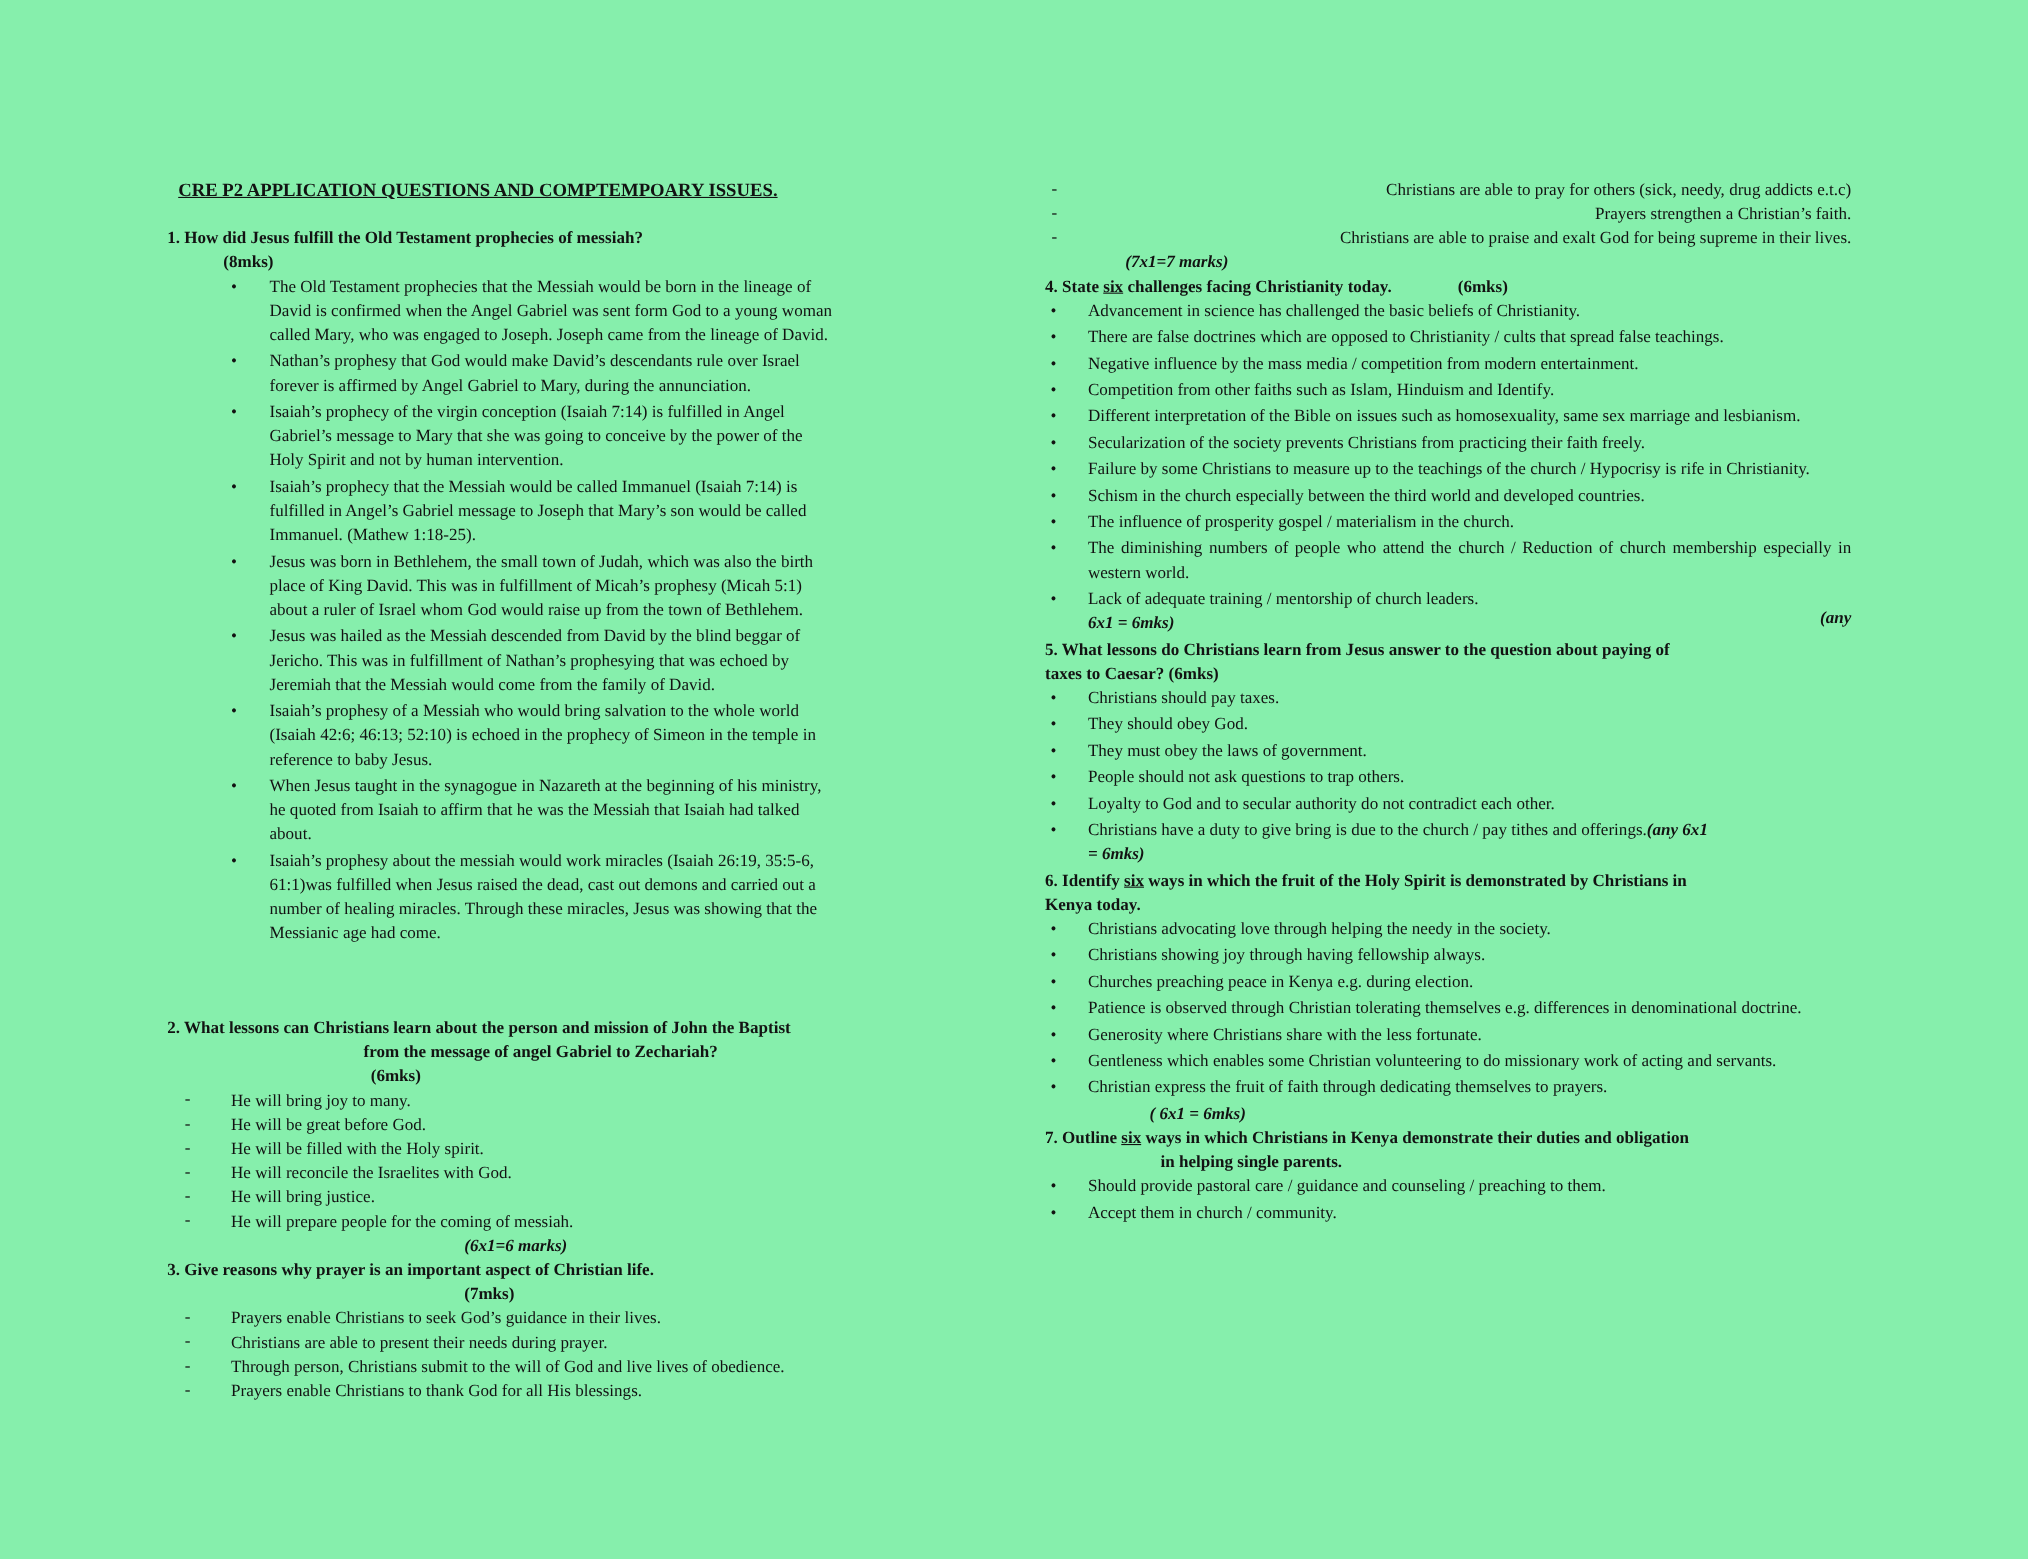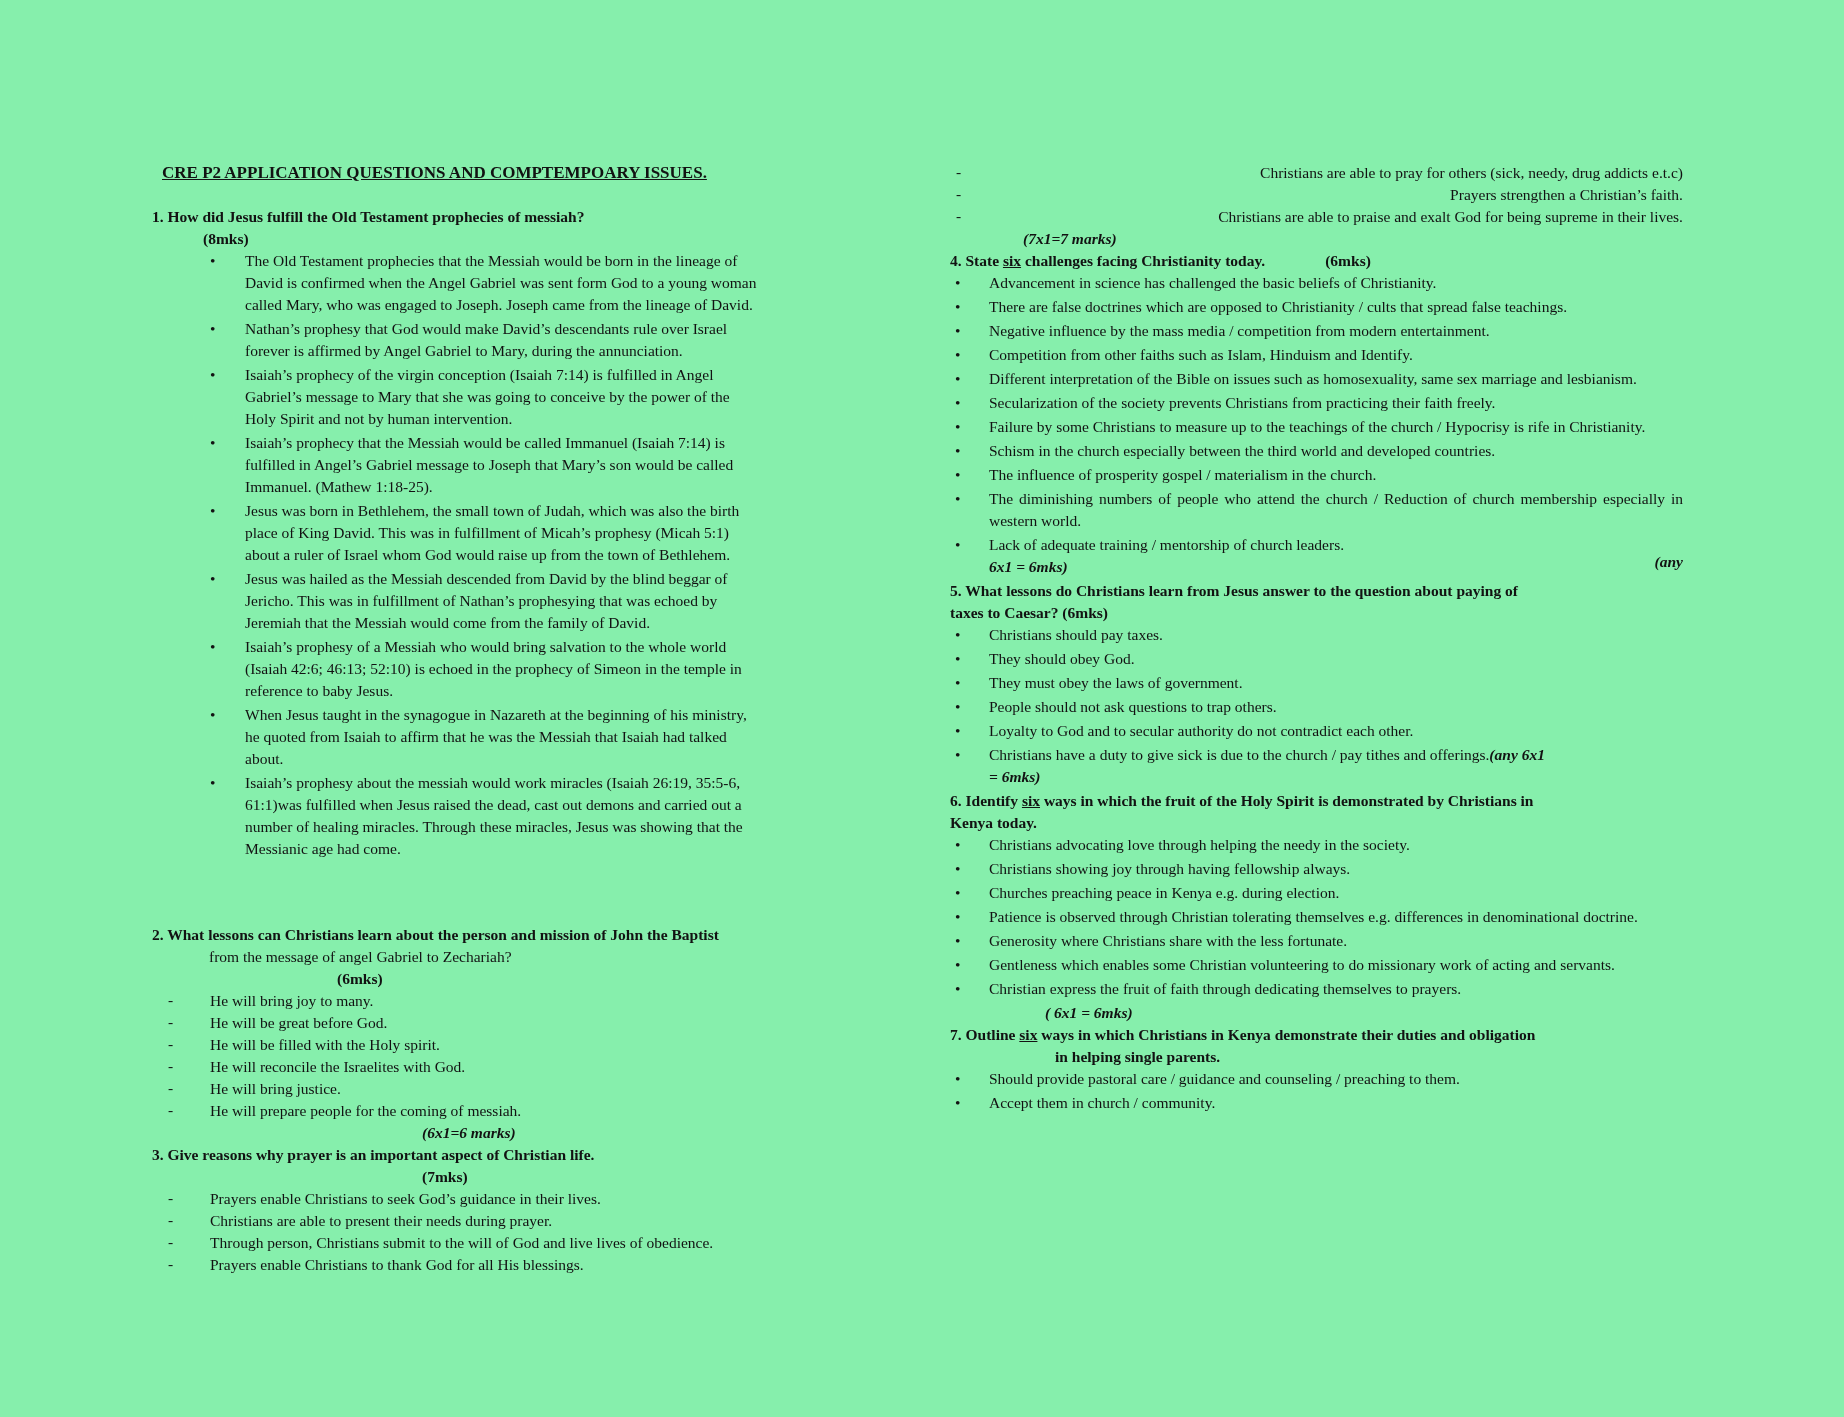--- a/index.html
+++ b/index.html
@@ -19,21 +19,21 @@
   .nowrap { white-space:nowrap; }
 
   
   ul.blist, ul.dlist, ul.rblist, ul.rdlist { list-style:none; margin:0; padding:0; }
   ul.blist > li { position:relative; padding-left:93px; padding-right:14px; margin-bottom:2px; }
   ul.blist > li::before { content:"\2022"; position:absolute; left:58px; top:0; }
   ul.dlist > li { position:relative; padding-left:58px; }
   ul.dlist > li::before { content:"-"; position:absolute; left:16px; top:-1px; }
 
   .q1-marks { font-weight:bold; padding-left:51px; }
-  .q2-line2 { font-weight:normal; padding-left:57px; }
+  .q2-line2 { font-weight:bold; padding-left:57px;text-align:center; }
   .q2-marks { font-weight:bold; padding-left:185px; }
   .l-tally  { font-weight:bold; font-style:italic; padding-left:270px; }
   .q3-marks { font-weight:bold; padding-left:270px; }
 
   
   ul.rdlist > li { position:relative; padding-left:39px;text-align:right; }
   ul.rdlist > li::before { content:"-"; position:absolute; left:6px; top:-1px; }
   ul.rblist > li { position:relative; padding-left:39px; margin-bottom:2px; text-align:justify; }
   ul.rblist > li::before { content:"\2022"; position:absolute; left:5px; top:0; }
 
@@ -121,21 +121,21 @@
 
     <div class="qhead nowrap">5. What lessons do Christians learn from Jesus answer to the question about paying of</div>
     <div class="qhead nowrap">taxes to Caesar? (6mks)</div>
     <ul class="rblist ul-gap">
       <li>Christians should pay taxes.</li>
       <li>They should obey God.</li>
       <li>They must obey the laws of government.</li>
       <li>People should not ask questions to trap others.</li>
       <li>Loyalty to God and to secular authority do not contradict each other.</li>
       <li>
-        <span>Christians have a duty to give sick is due to the church / pay tithes and offerings.</span><span class="mk">(any 6x1</span>
+        <span>Christians have a duty to give bring is due to the church / pay tithes and offerings.</span><span class="mk">(any 6x1</span>
         <div class="mk">= 6mks)</div>
       </li>
     </ul>
 
     <div class="qhead nowrap"><span>6. Identify </span><span class="u">six</span><span> ways in which the fruit of the Holy Spirit is demonstrated by Christians in</span></div>
     <div class="qhead">Kenya today.</div>
     <ul class="rblist ul-gap">
       <li>Christians advocating love through helping the needy in the society.</li>
       <li>Christians showing joy through having fellowship always.</li>
       <li>Churches preaching peace in Kenya e.g. during election.</li>

